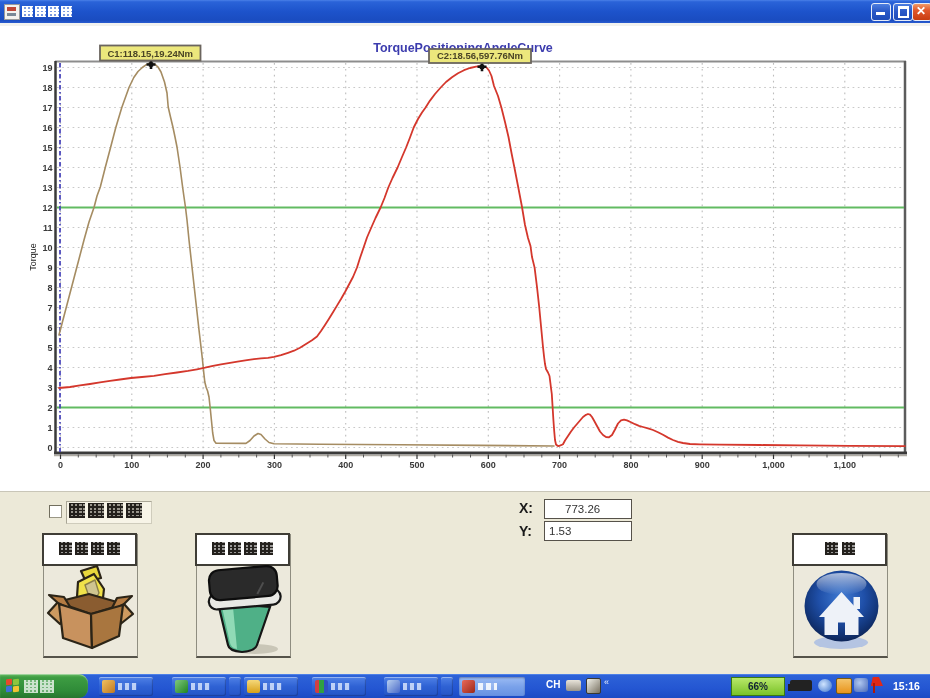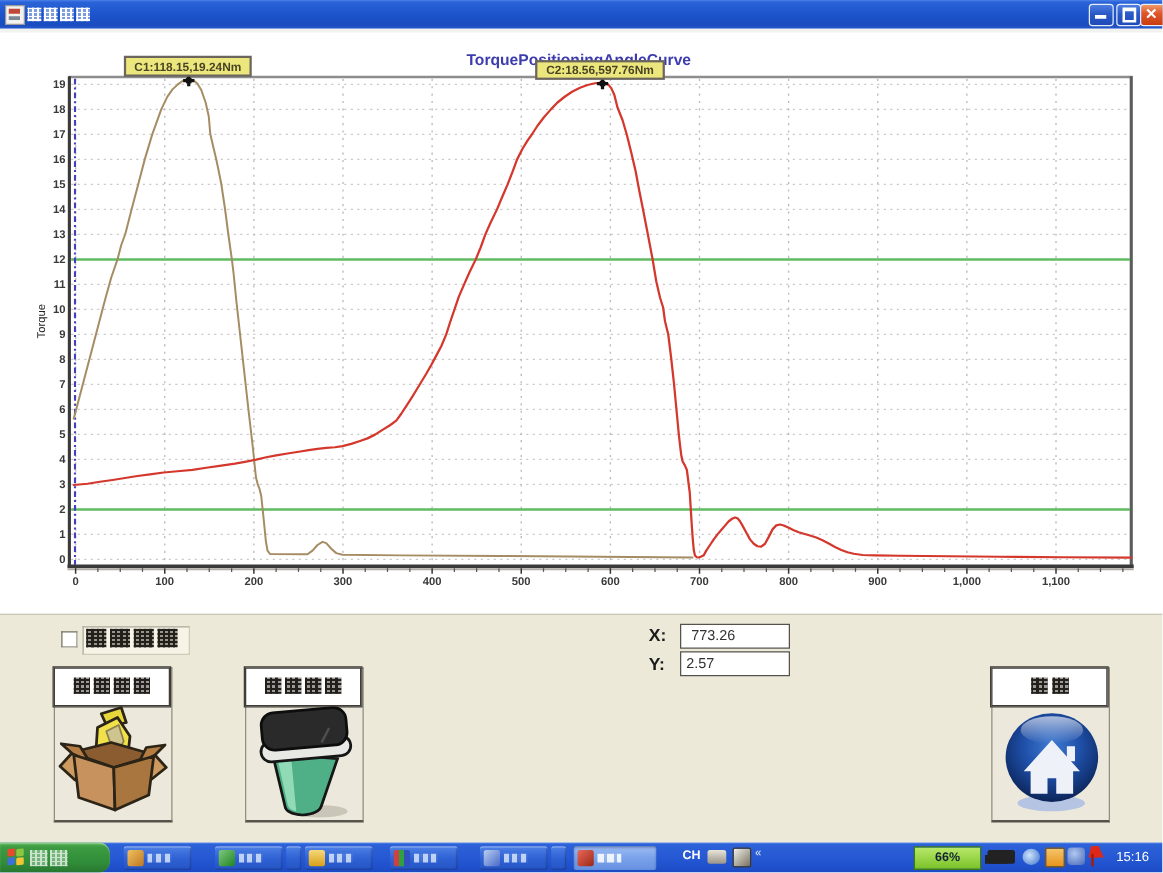--- a/index.html
+++ b/index.html
@@ -223,22 +223,22 @@
   <g transform="rotate(-5 48 26)">
    <rect x="11" y="26" width="72" height="16" rx="8" fill="#e8e8e4" stroke="#161616" stroke-width="2.2"></rect>
    <rect x="13" y="3" width="68" height="30" rx="10" fill="#2a2a2a" stroke="#0d0d0d" stroke-width="2.2"></rect>
    <path d="M60 30 L67 19" stroke="#4e4e4e" stroke-width="2" fill="none"></path>
   </g>
  </svg>
 </div>
 
 <div class="abs" style="left:519px;top:500px;font-weight:700;font-size:14px;color:#1a1a1a;">X:</div>
 <div class="abs" style="left:519px;top:523px;font-weight:700;font-size:14px;color:#1a1a1a;">Y:</div>
-<div class="abs" style="left:544px;top:499px;width:88px;height:20px;background:#fff;border:1.5px solid #56524a;font-size:11.5px;color:#333;padding:3px 0 0 8px;box-sizing:border-box;">773.26</div>
-<div class="abs" style="left:544px;top:520.5px;width:88px;height:20px;background:#fff;border:1.5px solid #56524a;font-size:11.5px;color:#333;padding:3px 0 0 4px;box-sizing:border-box;">2.57</div>
+<div class="abs" style="left:544px;top:499px;width:88px;height:20px;background:#fff;border:1.5px solid #56524a;font-size:11.5px;color:#333;padding:3px 0 0 20px;box-sizing:border-box;">773.26</div>
+<div class="abs" style="left:544px;top:520.5px;width:88px;height:20px;background:#fff;border:1.5px solid #56524a;font-size:11.5px;color:#333;padding:3px 0 0 4px;box-sizing:border-box;">1.53</div>
 
 <div class="abs bigbtn" style="left:793px;top:534px">
  <div class="lab"><span class="cj" style="width:13px;height:13px;margin:7px 2px 0"></span><span class="cj" style="width:13px;height:13px;margin:7px 2px 0"></span></div>
  <svg width="91" height="90" style="position:absolute;left:0;top:30px" viewBox="0 0 91 90">
   <defs>
    <radialGradient id="sph" cx="50%" cy="38%" r="62%">
     <stop offset="0%" stop-color="#3f7ad2"></stop>
           <stop offset="50%" stop-color="#1f4fa8"></stop>
     <stop offset="82%" stop-color="#123578"></stop>
           <stop offset="100%" stop-color="#0d2558"></stop>
@@ -308,13 +308,13 @@
 <div class="abs" style="left:586px;top:678px;width:13px;height:14px;background:linear-gradient(135deg,#f0f0e8,#787060);border:1px solid #3a3830;border-radius:2px"></div>
 <div class="abs" style="left:604px;top:677px;width:7px;height:8px;color:#e8eefc;font-size:9px;">«</div>
 
 <div class="abs" style="left:731px;top:677px;width:52px;height:17px;background:linear-gradient(#b8e86a,#7ac228);border:1px solid #3c7a10;color:#123;font-size:10px;font-weight:700;text-align:center;line-height:17px;">66%</div>
 <div class="abs" style="left:790px;top:680px;width:22px;height:11px;background:#222;border-radius:2px;box-shadow:-4px 2px 0 -2px #222"></div>
 <div class="abs" style="left:818px;top:679px;width:14px;height:13px;background:radial-gradient(circle at 40% 40%,#cfe4ff,#3a70c8);border-radius:50%"></div>
 <div class="abs" style="left:836px;top:678px;width:14px;height:14px;background:linear-gradient(#f4c46a,#e8941c);border:1px solid #7a5a10;border-radius:2px"></div>
 <div class="abs" style="left:854px;top:678px;width:14px;height:14px;background:radial-gradient(circle at 40% 35%,#b0c8f0,#4868b8);border-radius:3px"></div>
 <div class="abs" style="left:872px;top:677px;width:0;height:0;border-left:6px solid #e02818;border-right:6px solid transparent;border-bottom:9px solid #e02818;transform:skewX(-12deg)"></div>
 <div class="abs" style="left:873px;top:683px;width:2px;height:10px;background:#b01808"></div>
-<div class="abs" style="left:893px;top:680px;color:#fff;font-size:10.5px;">15:16</div>
+<div class="abs" style="left:893px;top:680px;color:#fff;font-size:10.5px;font-weight:bold;">15:16</div>
 
 </body></html>

